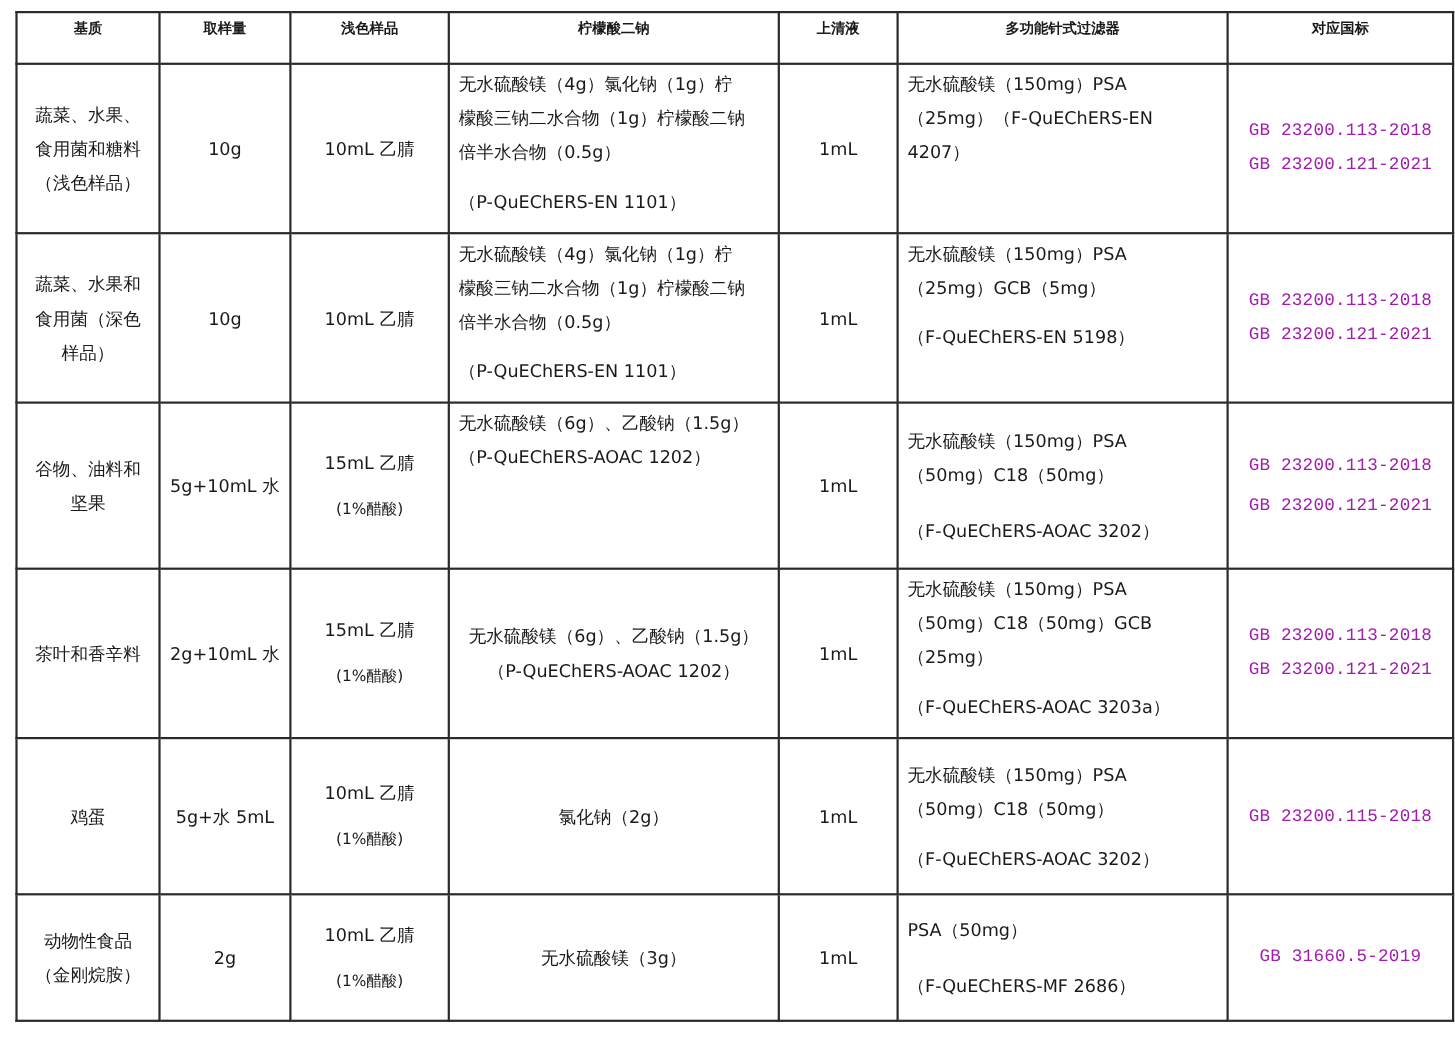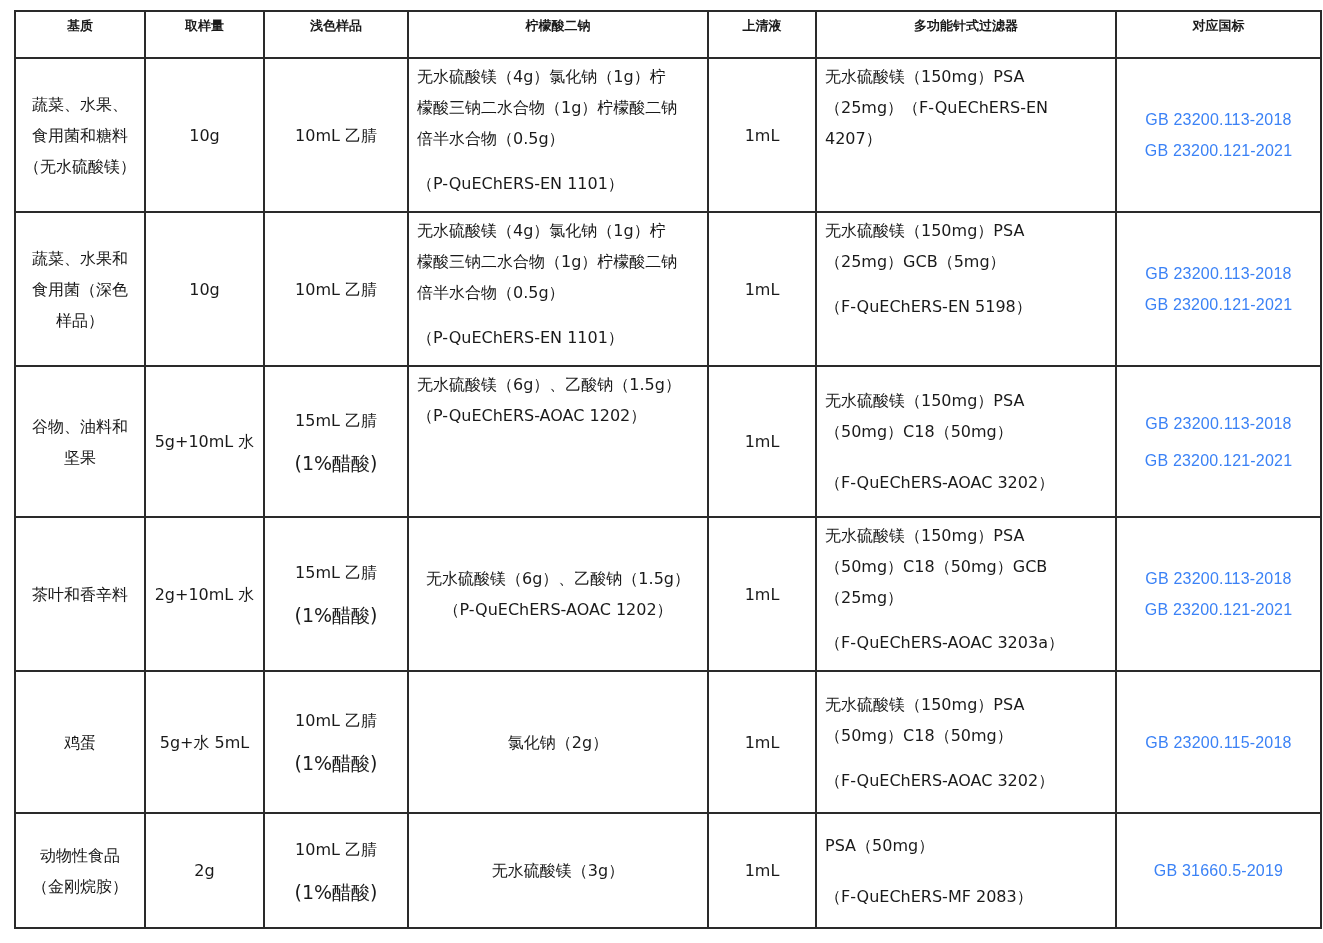--- a/index.html
+++ b/index.html
@@ -38,27 +38,27 @@
       vertical-align: top;
       padding-top: 2px;
       line-height: 26px;
       font-family: Liberation Mono, monospace;
     }
     .c-center { text-align: center; }
     .c-left { text-align: left; padding-left: 8px !important; }
     .line { display: block; }
     .gap { display: block; height: 14px; }
     .std {
-      font-family: Liberation Sans, sans-serif;
+      font-family: Liberation Mono, monospace;
       font-size: 14px;
-      color: #3b82f6;
+      color: #a21caf;
       letter-spacing: 0.2px;
       line-height: 38px;
     }
-    .small { font-size: 19px; }
+    .small { font-size: 14px; }
     .vtop { vertical-align: top !important; padding-top: 2px !important; }
     tr.r1 td { height: 150px; }
     tr.r2 td { height: 150px; }
     tr.r3 td { height: 147px; }
     tr.r4 td { height: 150px; }
     tr.r5 td { height: 140px; }
     tr.r6 td { height: 113px; }
   </style>
 </head>
 <body>
@@ -83,21 +83,21 @@
       <th>多功能针式过滤器</th>
       <th>对应国标</th>
     </tr>
   </thead>
   <tbody>
 
     <tr class="r1">
       <td class="c-center">
         <span class="line">蔬菜、水果、</span>
         <span class="line">食用菌和糖料</span>
-        <span class="line">（无水硫酸镁）</span>
+        <span class="line">（浅色样品）</span>
       </td>
       <td class="c-center">10g</td>
       <td class="c-center">
         <span class="line">10mL 乙腈</span>
       </td>
       <td class="c-left vtop">
         <span class="line">无水硫酸镁（4g）氯化钠（1g）柠</span>
         <span class="line">檬酸三钠二水合物（1g）柠檬酸二钠</span>
         <span class="line">倍半水合物（0.5g）</span>
         <span class="gap"></span>
@@ -233,20 +233,20 @@
         <span class="line">10mL 乙腈</span>
         <span class="line small" style="margin-top:12px">(1%醋酸)</span>
       </td>
       <td class="c-center">
         <span class="line">无水硫酸镁（3g）</span>
       </td>
       <td class="c-center">1mL</td>
       <td class="c-left">
         <span class="line">PSA（50mg）</span>
         <span class="gap" style="height:20px"></span>
-        <span class="line">（F-QuEChERS-MF 2083）</span>
+        <span class="line">（F-QuEChERS-MF 2686）</span>
       </td>
       <td class="c-center std">
         <span class="line">GB 31660.5-2019</span>
       </td>
     </tr>
   </tbody>
 </table>
 
 </body></html>

